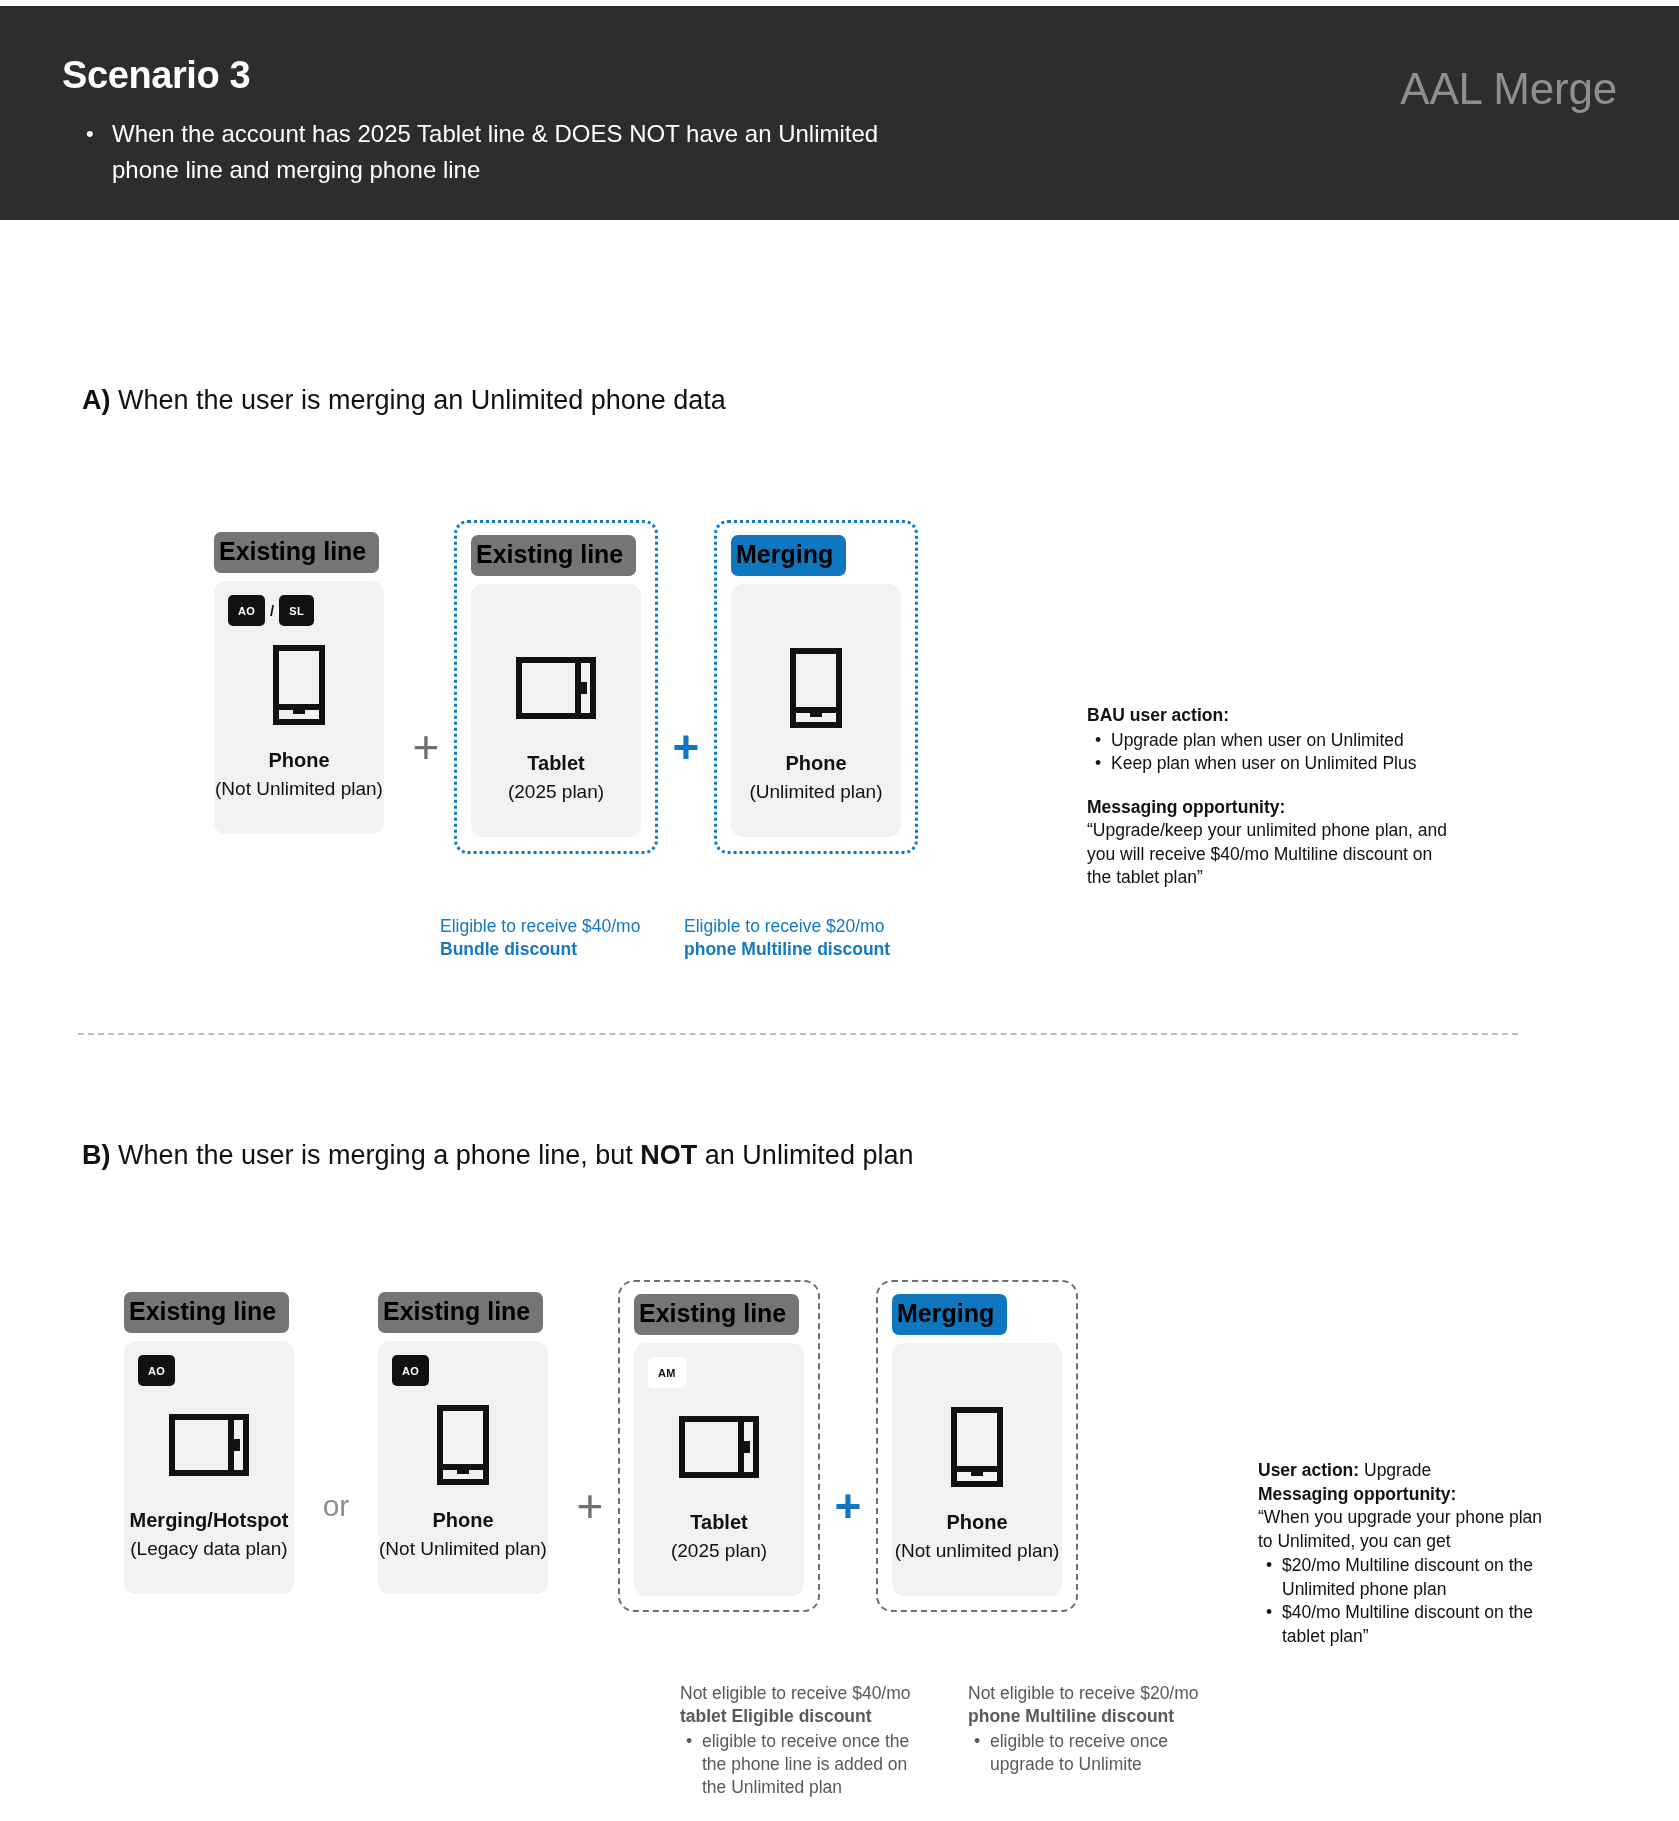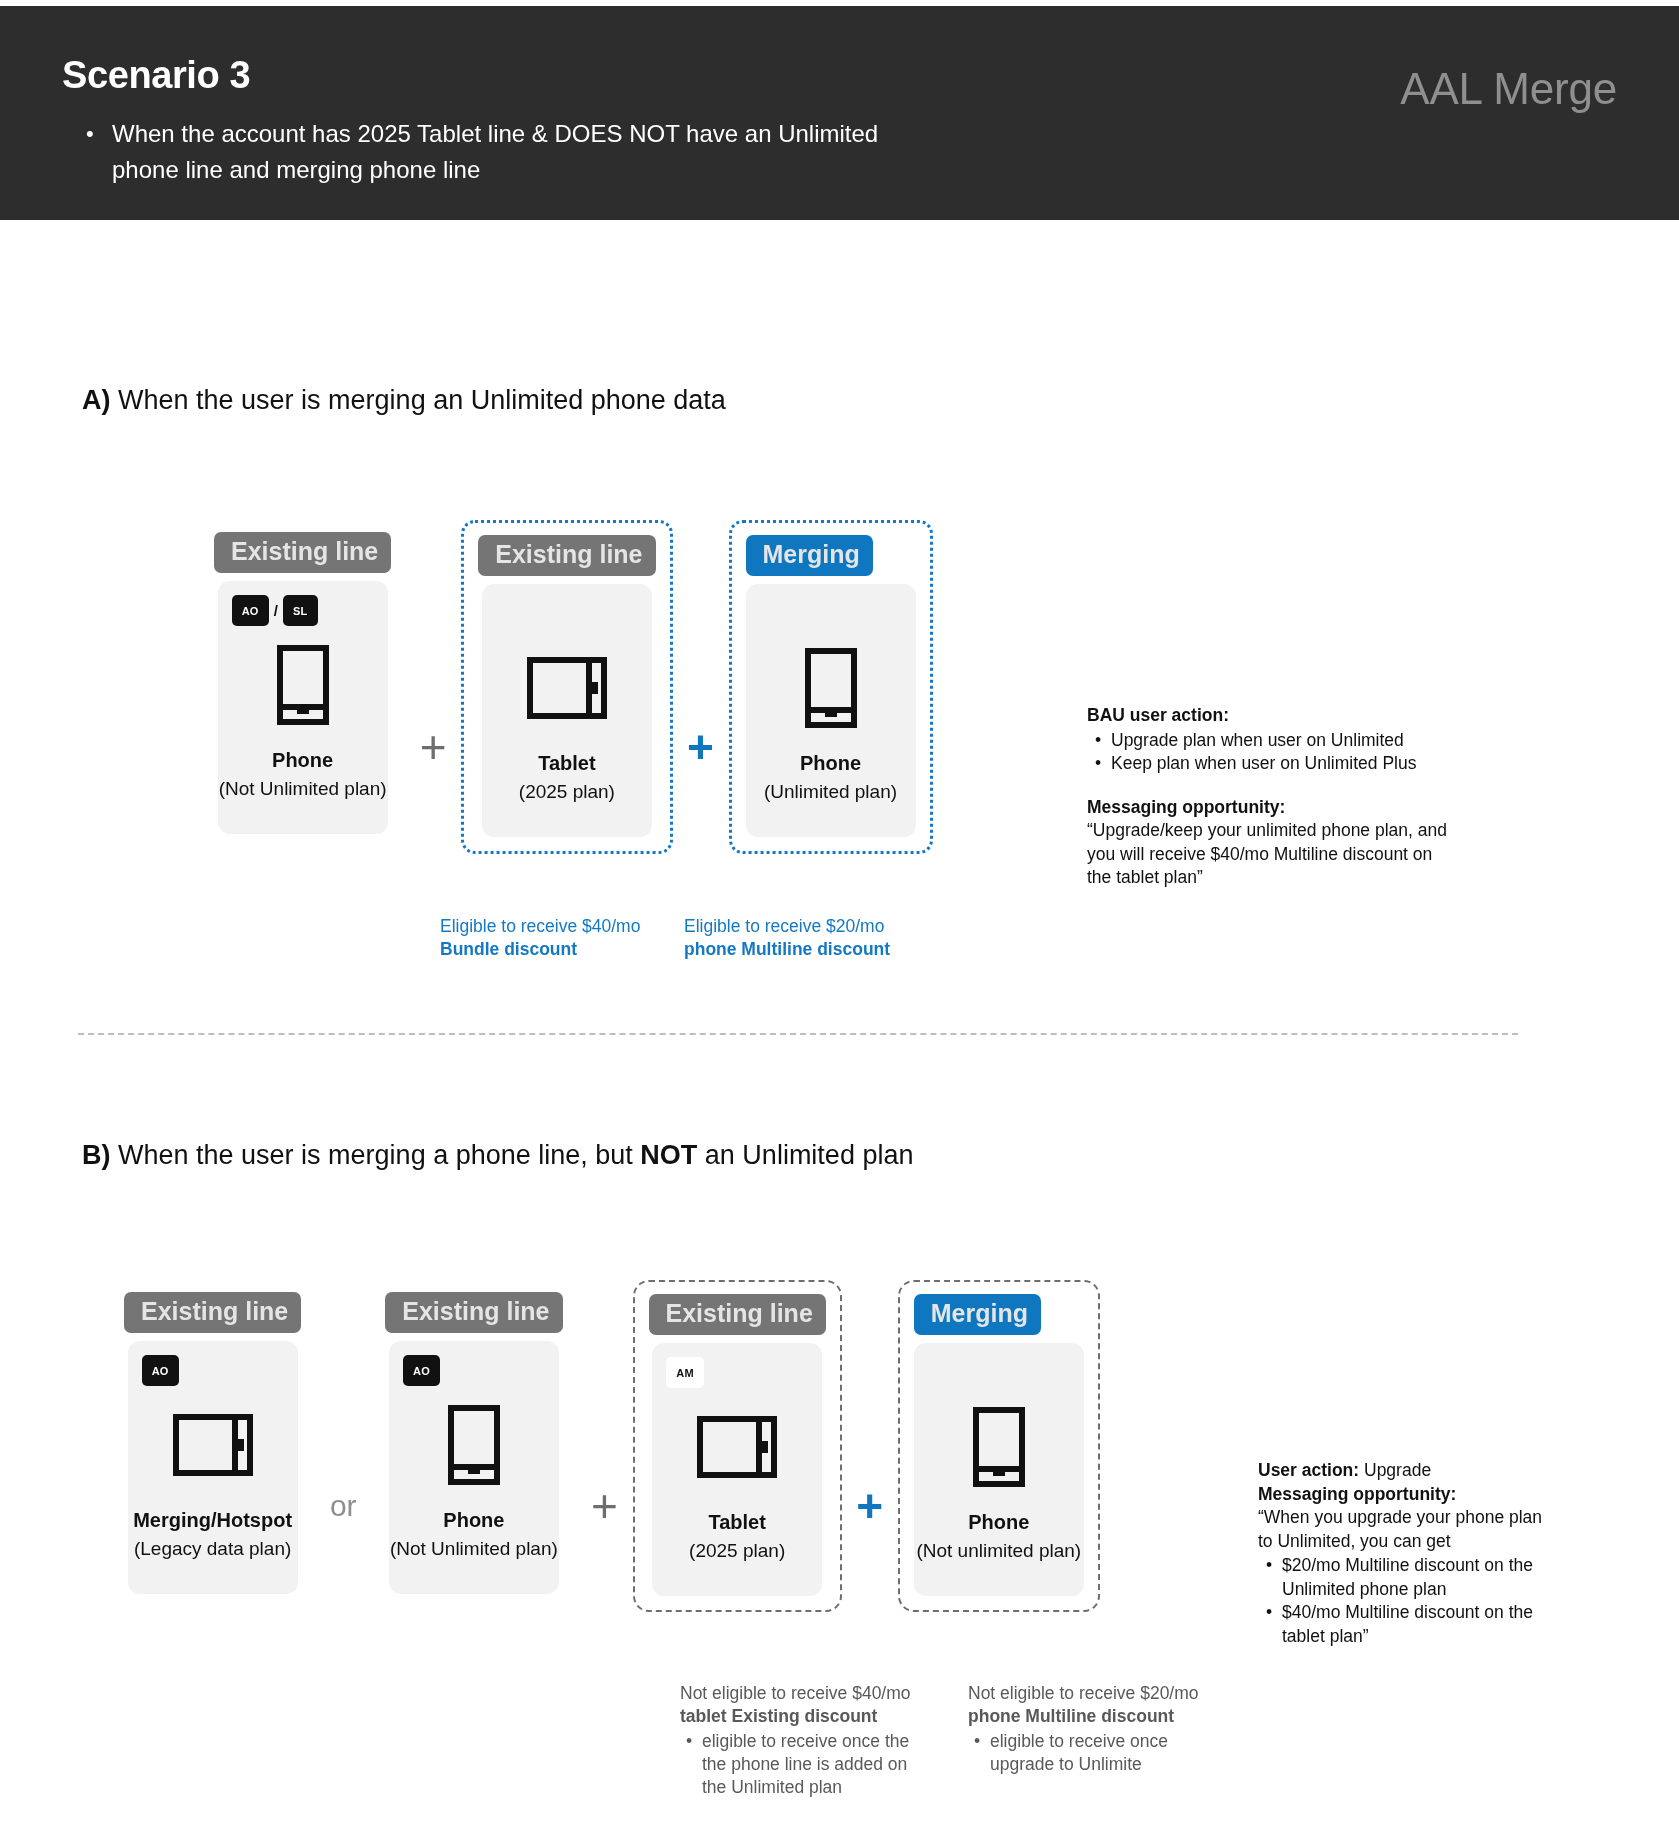--- a/index.html
+++ b/index.html
@@ -92,22 +92,22 @@
     border-radius: 16px;
     padding: 12px 14px 14px 14px;
   }
   .group.plain { padding: 12px 14px 14px 14px; }
 
   
   .chip {
     align-self: flex-start;
     font-size: 25px;
     font-weight: bold;
-    color: #e5e5e5;
-    padding: 7px 13px 9px 17px;
+    color: #000000;
+    padding: 7px 13px 9px 5px;
     border-radius: 7px;
     line-height: 1;
     white-space: nowrap;
     position: relative;
     z-index: 2;
   }
   .chip.gray { background: #757575; }
   .chip.blue { background: #0f76c0; }
 
   
@@ -406,21 +406,21 @@
           </svg>
       </div>
       <div class="card-title">Phone</div>
       <div class="card-sub">(Not unlimited plan)</div>
     </div>
   </div>
 </div>
 
 <div class="cap gray" style="left:680px; top:1682px; width:250px;">
   <div>Not eligible to receive $40/mo</div>
-  <div><b>tablet Existing discount</b></div>
+  <div><b>tablet Eligible discount</b></div>
   <ul>
     <li>eligible to receive once the the phone line is added on the Unlimited plan</li>
   </ul>
 </div>
 <div class="cap gray" style="left:968px; top:1682px; width:240px;">
   <div>Not eligible to receive $20/mo</div>
   <div><b>phone Multiline discount</b></div>
   <ul>
     <li>eligible to receive once upgrade to Unlimite</li>
   </ul>

